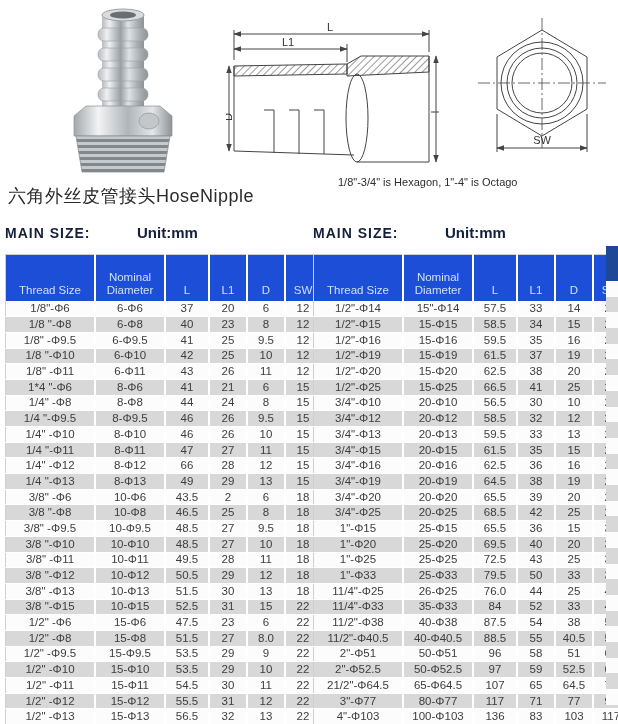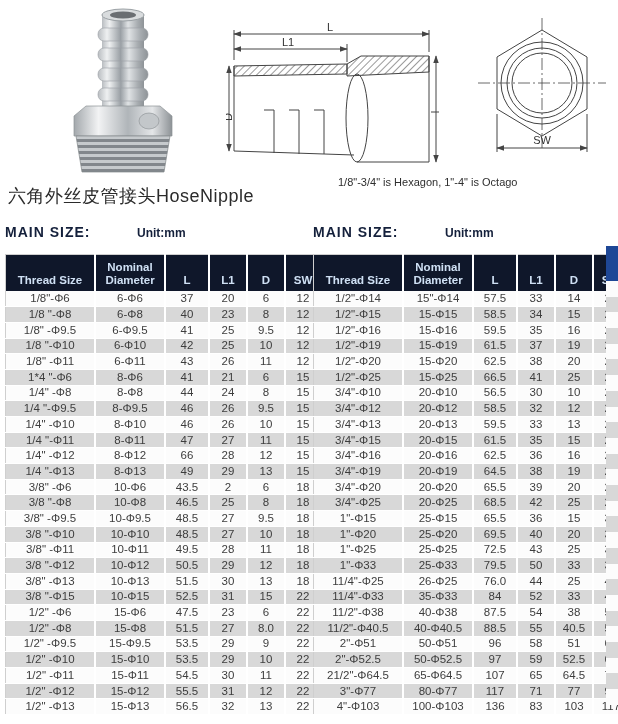--- a/index.html
+++ b/index.html
@@ -9,25 +9,25 @@
   .photo{position:absolute;left:52px;top:4px;}
   .side-drawing{position:absolute;left:226px;top:20px;}
   .end-drawing{position:absolute;left:476px;top:16px;}
   .note{position:absolute;left:338px;top:176px;font-size:11px;color:#2e2e2e;white-space:nowrap;}
   .title{position:absolute;left:8px;top:184px;font-size:18px;color:#2b2b2b;letter-spacing:.5px;text-align:center;}
   
   .tables{position:absolute;left:5px;top:224px;display:flex;gap:16px;}
   .table-block{width:292px;}
   .caption-row{display:flex;align-items:baseline;height:20px;margin-bottom:10px;}
   .caption-row .cap{font-size:14px;font-weight:bold;color:#14203b;letter-spacing:1px;width:132px;}
-  .caption-row .unit{font-size:12px;font-weight:bold;color:#14203b;}
+  .caption-row .unit{font-size:15px;font-weight:bold;color:#14203b;}
   table{width:292px;border-collapse:collapse;table-layout:fixed;border:1px solid #cfcfcf;}
   thead tr{height:35px;}
-  th{background:#0f172a;color:#cfe0f4;font-size:11.5px;font-weight:700;
-     vertical-align:bottom;padding:6px 1px 4px 1px;border-right:2px solid #fff;line-height:13px;}
+  th{background:#1d4ed8;color:#cfe0f4;font-size:11.5px;font-weight:400;
+     vertical-align:bottom;padding:16px 1px 4px 1px;border-right:2px solid #fff;line-height:13px;}
   th:last-child{border-right:none;}
   td{height:15.7px;padding:0 1px;text-align:center;font-size:11.5px;color:#3d3d3d;
      border-right:2px solid #fff;border-bottom:1px solid #fff;line-height:13px;white-space:nowrap;
      box-sizing:border-box;}
   td:last-child{border-right:none;}
   tbody tr:nth-child(odd){background:#fcfcfc;}
   tbody tr:nth-child(even){background:#d8d8d8;}
   th:nth-child(1),td:nth-child(1){width:86px;}
   th:nth-child(2),td:nth-child(2){width:66px;}
   th:nth-child(3),td:nth-child(3){width:40px;}

